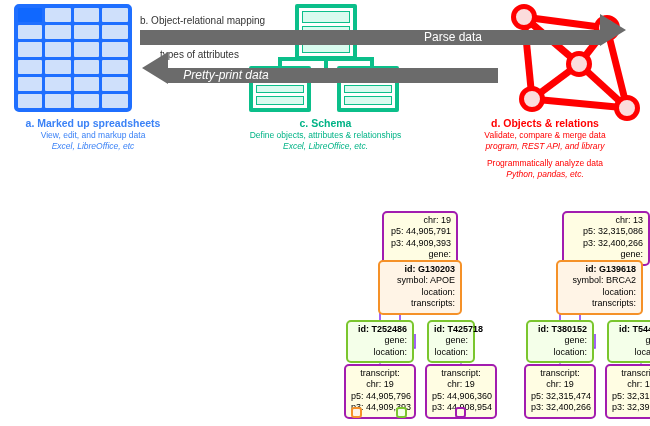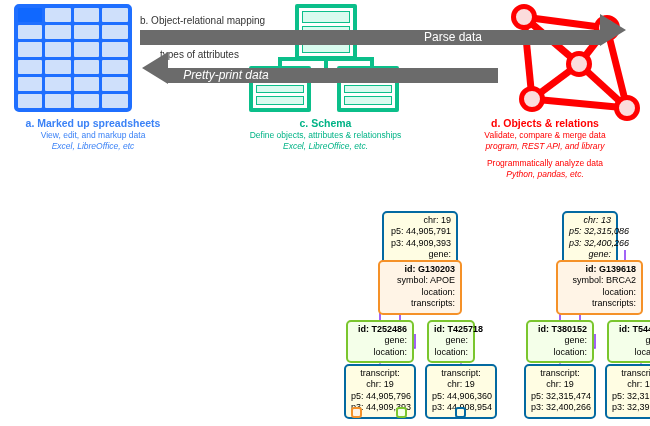--- a/index.html
+++ b/index.html
@@ -43,21 +43,21 @@
   .capt .i{font-size:8.5px;font-style:italic;}
   .blue{color:#3b82f6;padding-left:12px;}
   .green{color:#00b386;}
   .red{color:#ff0000;}
   .dark{color:#333333;font-size:10px;}
 
   
   .dbox{position:absolute;box-sizing:border-box;border-radius:5px;background:#fffdf0;
         font-size:9px;line-height:11.4px;padding:2px 5px 3px;text-align:center;white-space:nowrap;}
   .dbox .b{font-weight:bold;}
-  .yellowb{border:2px solid #0369a1;background:#fffde3;}
+  .yellowb{border:2px solid #a21caf;background:#fffde3;}
   .orangeb{border:2px solid #f59128;background:#fff4e6;}
   .greenb{border:2px solid #7ac62e;background:#f4ffe9;}
   .ra{text-align:right;}
   .pl{stroke:#8b3df5;fill:none;stroke-width:1.6px;}
   .pf{fill:#8b3df5;}
   .legend{position:absolute;width:11px;height:11px;border-radius:3px;box-sizing:border-box;}
 </style>
 </head>
 <body>
 
@@ -204,21 +204,21 @@
   <div>p3: 44,909,393</div>
   <div>gene:</div>
 </div>
 <div class="dbox orangeb ra" style="left:378px;top:260px;width:84px;">
   <div class="b">id: G130203</div>
   <div>symbol: APOE</div>
   <div>location:</div>
   <div>transcripts:</div>
 </div>
 
-<div class="dbox yellowb ra" style="left:562px;top:211px;width:56px;font-style:italic;">
+<div class="dbox yellowb ra" style="left:562px;top:211px;width:88px;">
   <div>chr: 13</div>
   <div>p5: 32,315,086</div>
   <div>p3: 32,400,266</div>
   <div>gene:</div>
 </div>
 <div class="dbox orangeb ra" style="left:556px;top:260px;width:87px;">
   <div class="b">id: G139618</div>
   <div>symbol: BRCA2</div>
   <div>location:</div>
   <div>transcripts:</div>

